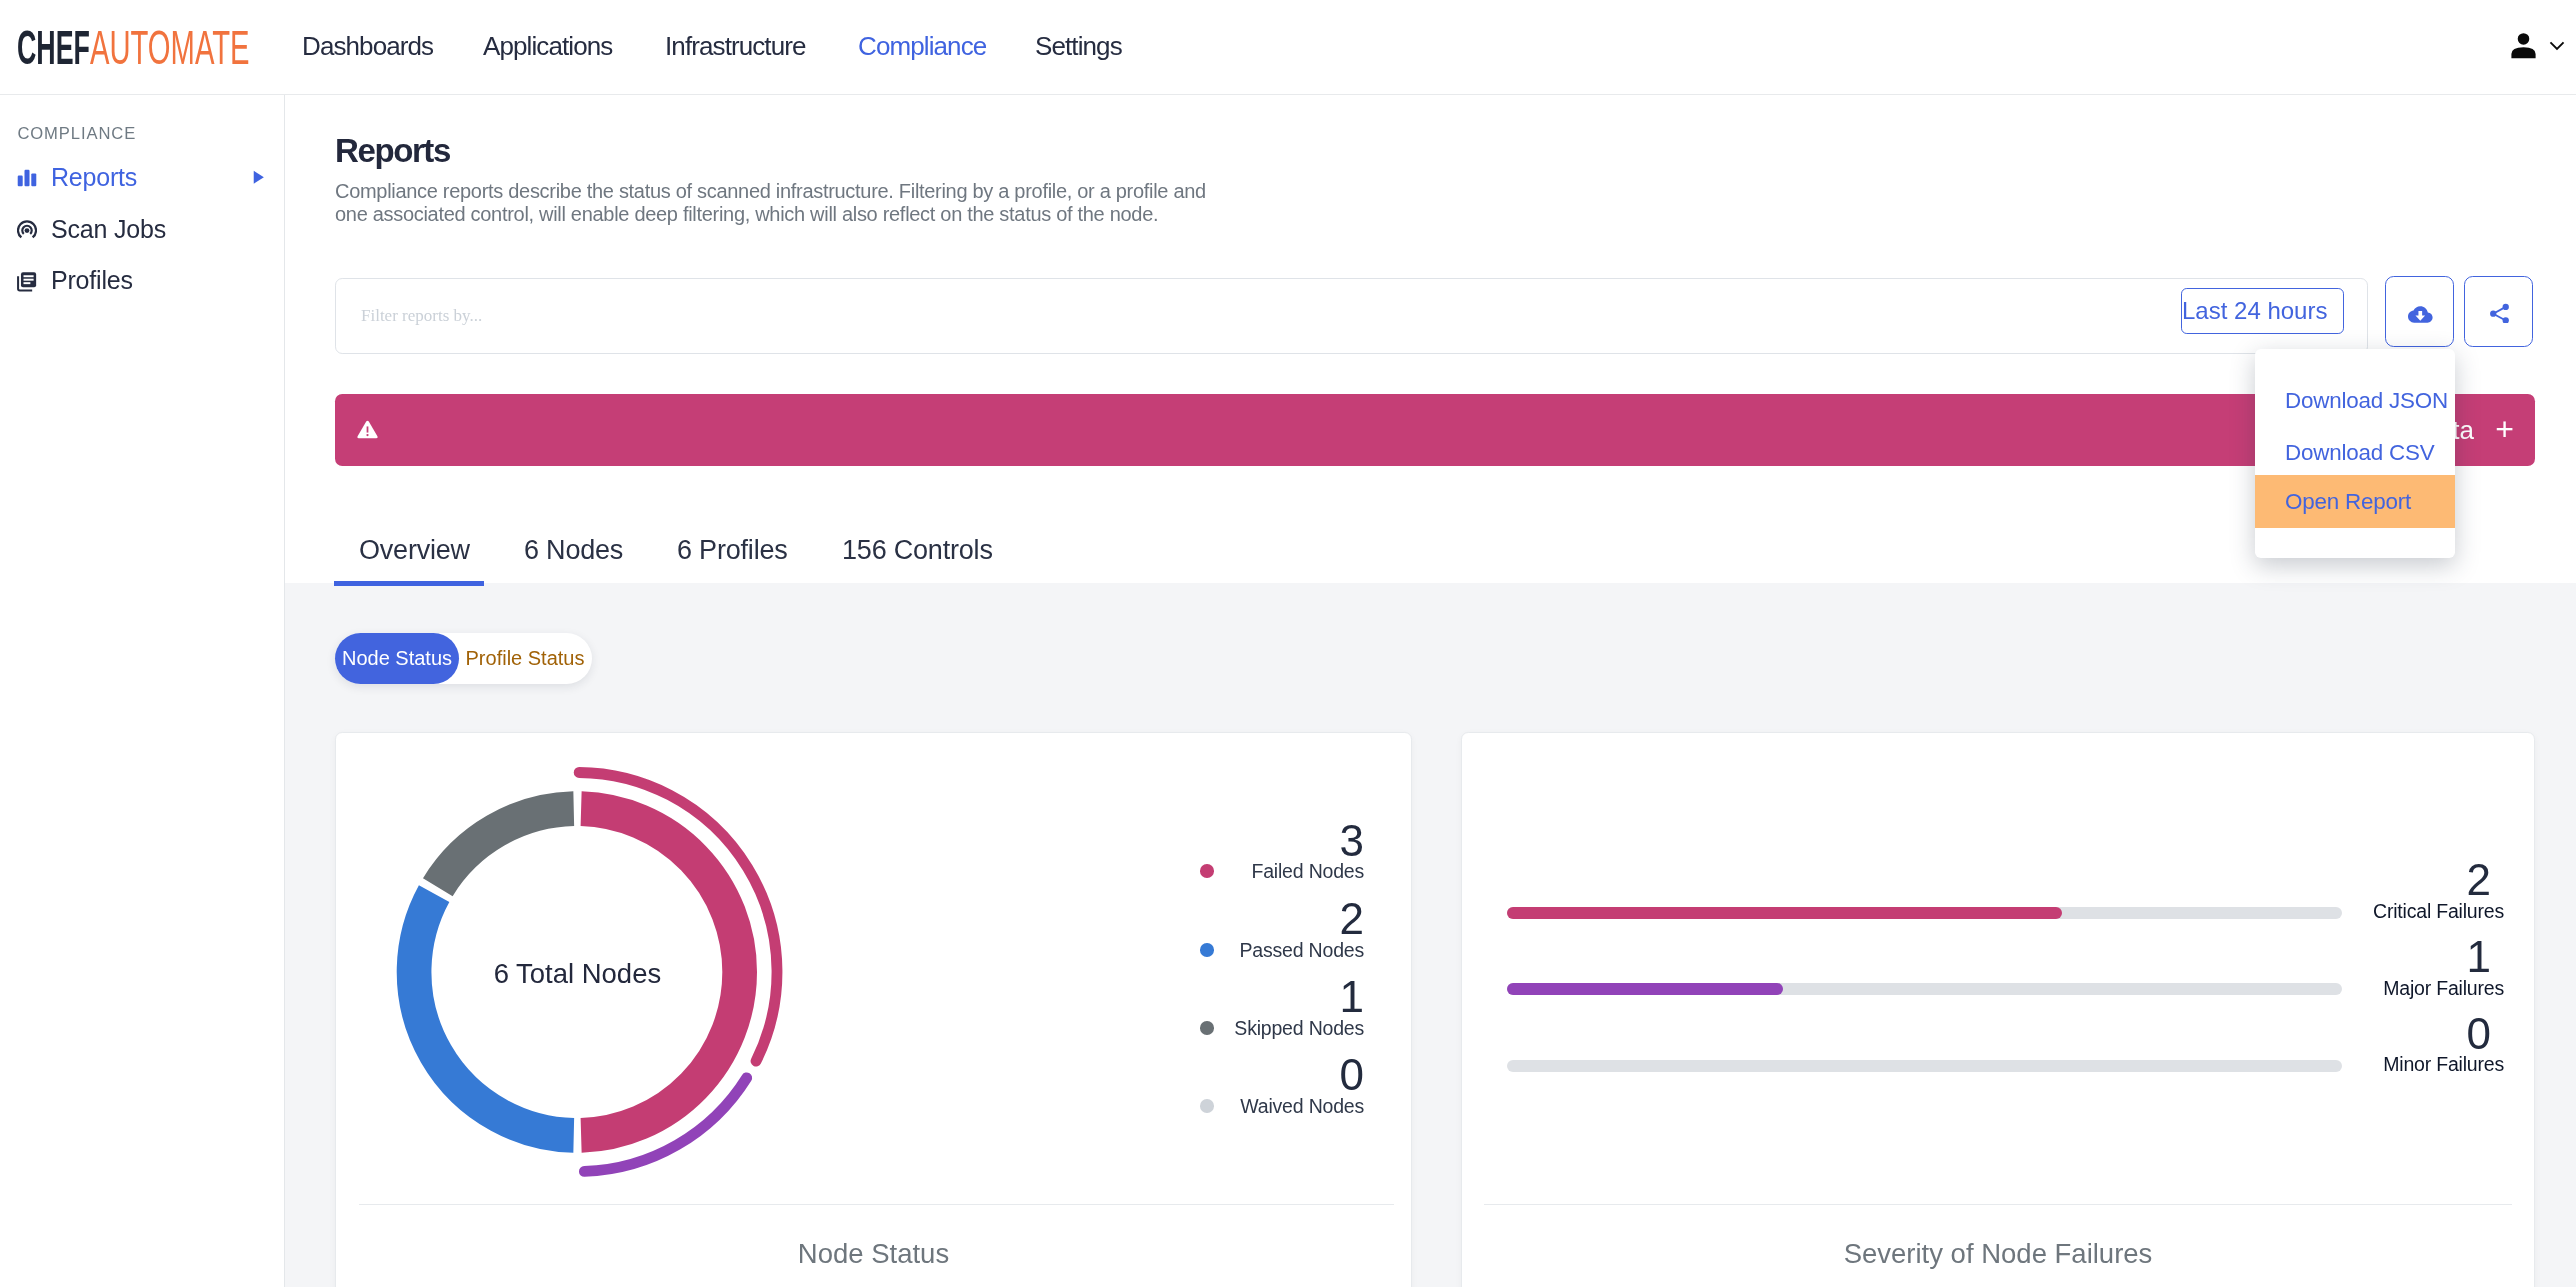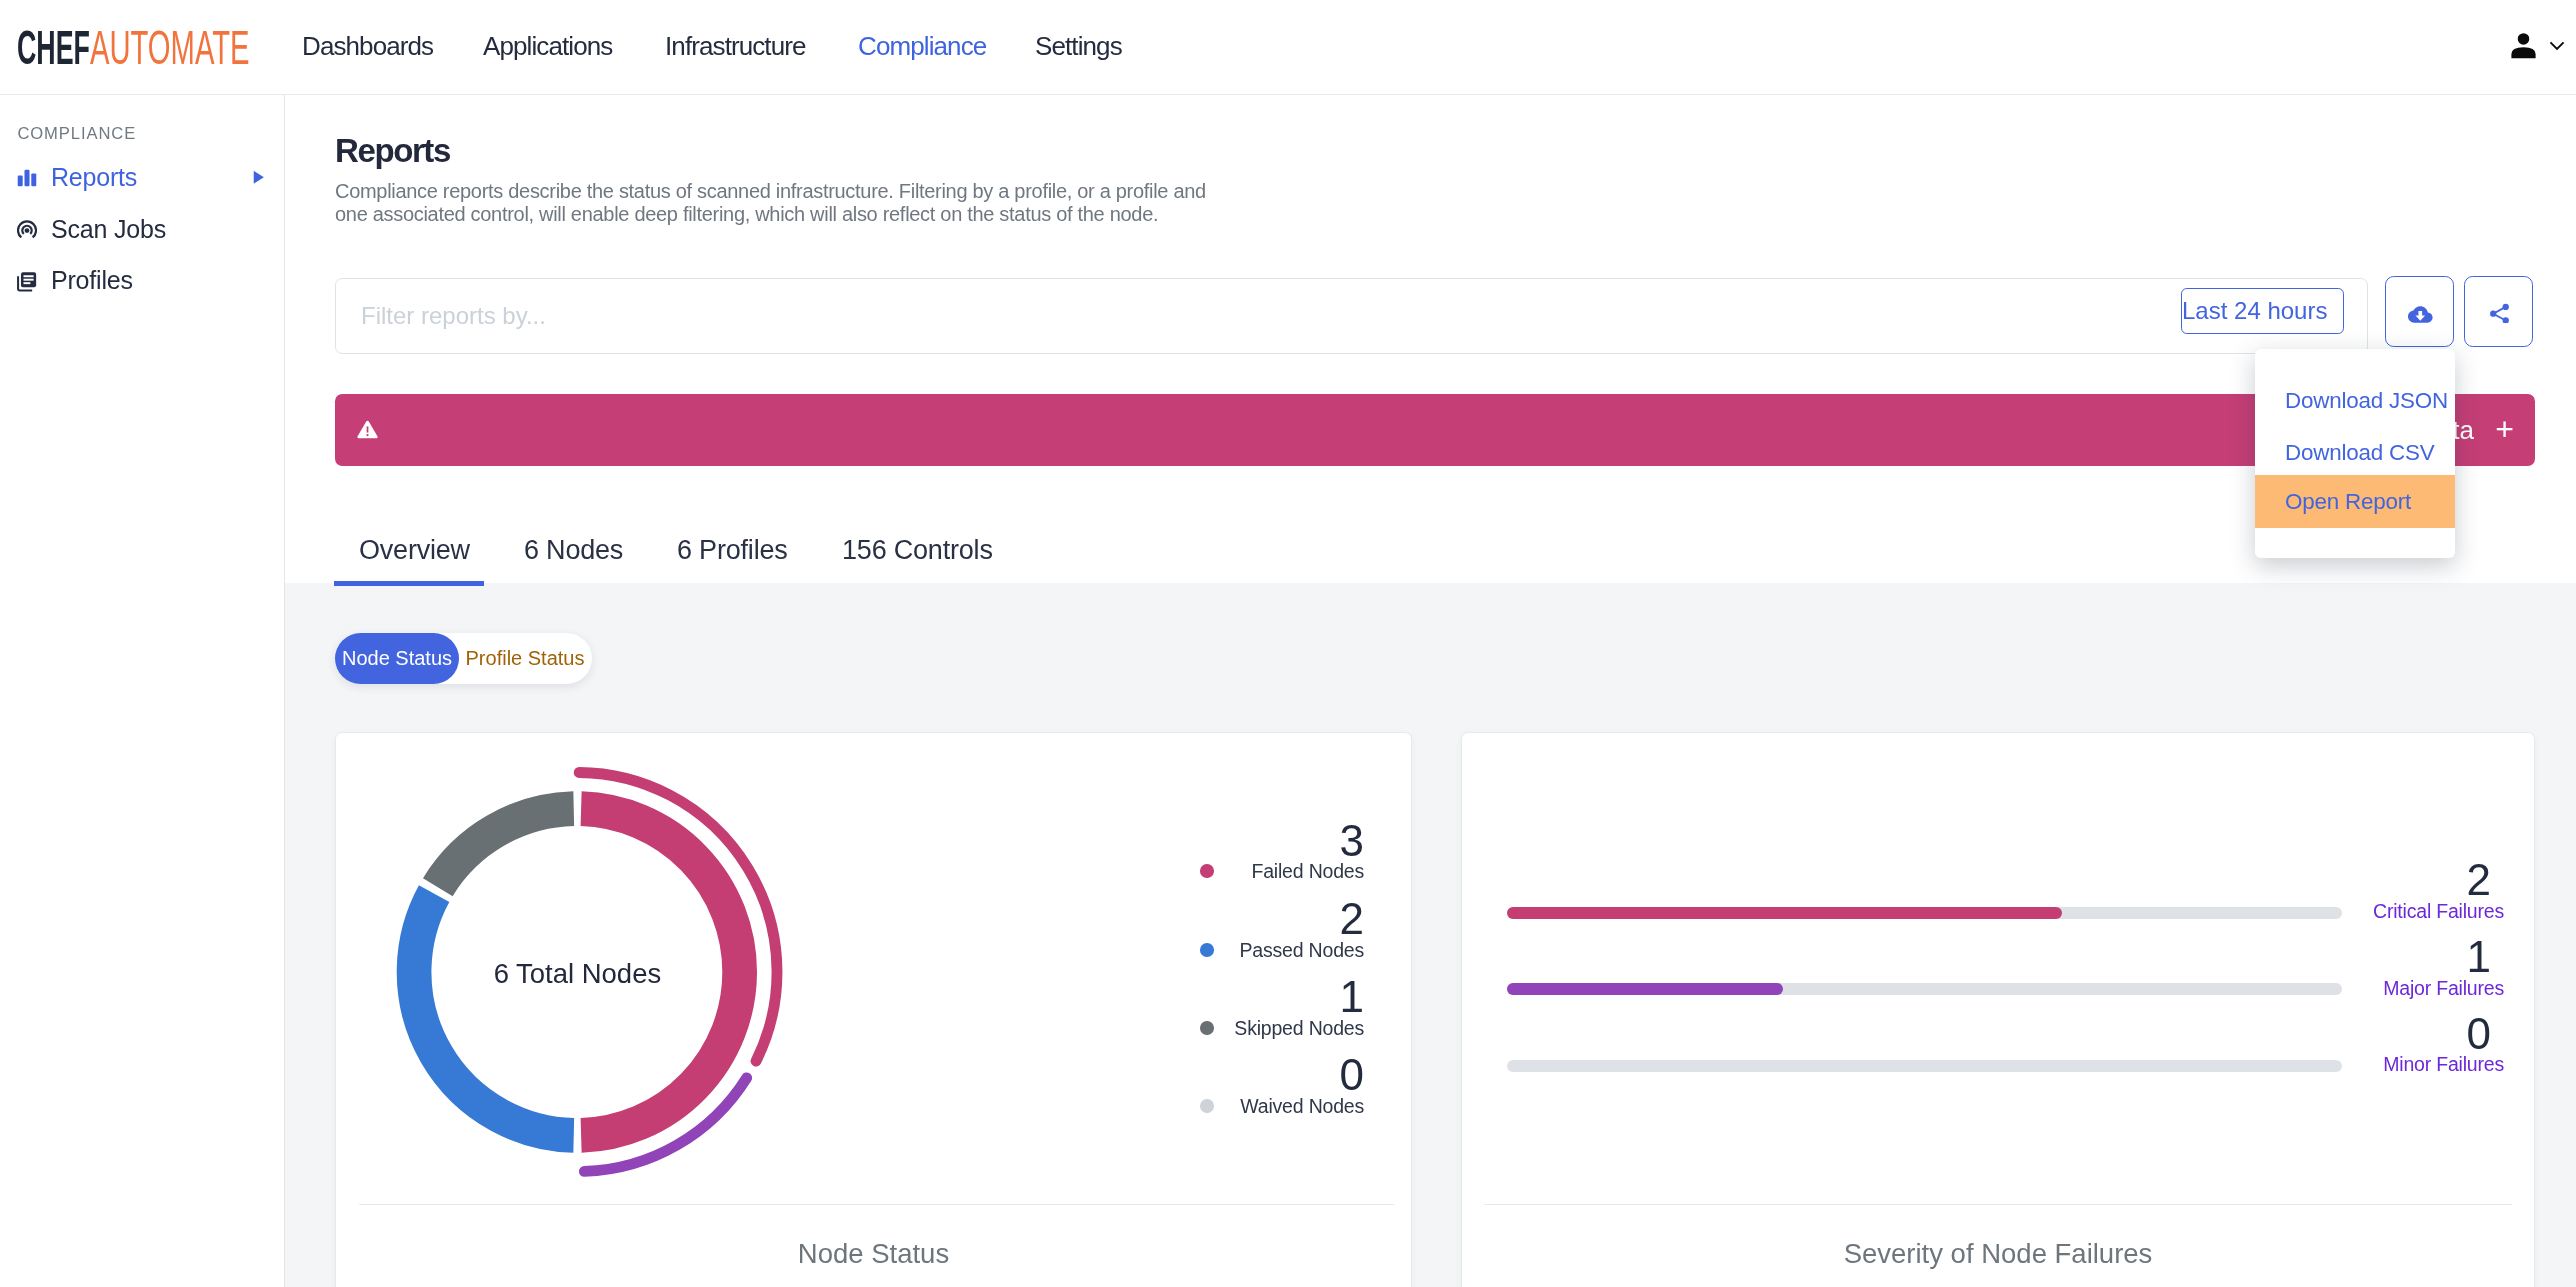--- a/index.html
+++ b/index.html
@@ -18,21 +18,21 @@
 .sideitem { position:absolute; left:51px; font-size:25px; color:#262c40; letter-spacing:-0.2px; }
 .sideitem.active { color:#3f63e0; }
 
 
 #graybg { position:absolute; left:285px; top:583px; width:2291px; height:705px; background:#f4f5f7; }
 
 h1.pagetitle { position:absolute; left:335px; top:132px; font-size:33px; font-weight:700; color:#23283c; letter-spacing:-1.4px; }
 .pagedesc { position:absolute; left:335px; top:180px; font-size:20px; line-height:23px; letter-spacing:-0.3px; color:#6f7780; }
 
 #filterbar { position:absolute; left:335px; top:278px; width:2033px; height:76px; background:#fff; border:1.4px solid #dfe3e8; border-radius:7.2px; }
-#filterph { position:absolute; left:361px; top:278px; height:80px; line-height:76px; font-size:24px; color:#cbd1d8; }
+#filterph { position:absolute; left:361px; top:278px; height:80px; line-height:76px; font-size:17px; color:#cbd1d8;font-family:Liberation Serif, serif; }
 #btn24 { position:absolute; left:2181px; top:288px; width:163px; height:46px; border:1.4px solid #4264de; border-radius:5.8px; color:#4264de; font-size:24px; text-align:left; line-height:43px; background:#fff; }
 .sqbtn { position:absolute; top:276px; width:69px; height:71px; border:1.8px solid #4264de; border-radius:8.7px; background:#fff; }
 #btndl { left:2385px; }
 #btnshare { left:2464px; }
 
 
 #banner { position:absolute; left:335px; top:394px; width:2200px; height:72px; background:#c53e76; border-radius:7.2px; color:#fff; }
 #bannertext { position:absolute; left:61px; top:0; height:72px; line-height:72px; font-size:30px; letter-spacing:1.2px; color:#fff; }
 #bannermeta { position:absolute; right:61px; top:0; height:72px; line-height:72px; font-size:26px; color:#fff; }
 #bannerplus { position:absolute; right:21px; top:0; height:72px; line-height:71px; font-size:32px; font-weight:300; color:#fff; }
@@ -59,21 +59,21 @@
 
 
 .legnum { position:absolute; font-size:44px; color:#232b3e; text-align:right; width:145px; }
 .leglab { position:absolute; font-size:19.5px; letter-spacing:-0.2px; color:#2f3849; text-align:right; width:217px; }
 .legdot { position:absolute; width:13.7px; height:13.7px; border-radius:50%; }
 
 
 .track { position:absolute; width:835px; height:12.3px; border-radius:6.5px; background:#dee1e5; }
 .fill  { position:absolute; height:12.3px; border-radius:6.5px; }
 .barnum { position:absolute; font-size:44px; color:#232b3e; text-align:right; width:145px; }
-.barlab { position:absolute; font-size:19.5px; letter-spacing:-0.2px; color:#6d28d9; text-align:right; width:289px; }
+.barlab { position:absolute; font-size:19.5px; letter-spacing:-0.2px; color:#0f172a; text-align:right; width:289px; }
 </style>
 </head>
 <body>
 
 <div id="graybg"></div>
 
 <div id="header">
   <svg class="abs" style="left:17.4px;top:0" width="260" height="95" viewBox="0 0 360 131">
     <text x="0" y="88" font-size="66" font-weight="bold" fill="#1e2533" textLength="101" lengthAdjust="spacingAndGlyphs">CHEF</text>
     <text x="101" y="88" font-size="66" font-weight="normal" fill="#f1733e" textLength="221" lengthAdjust="spacingAndGlyphs">AUTOMATE</text>

